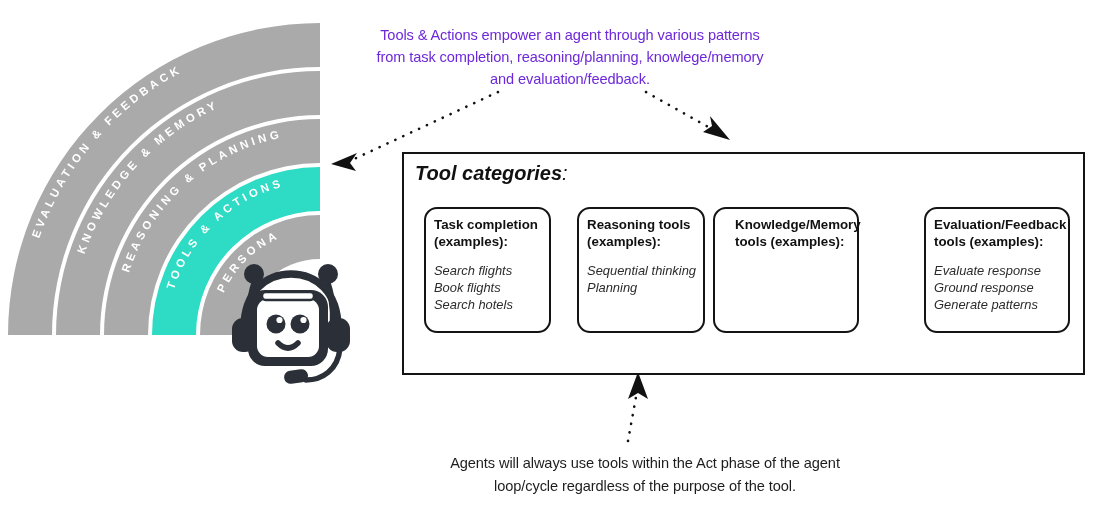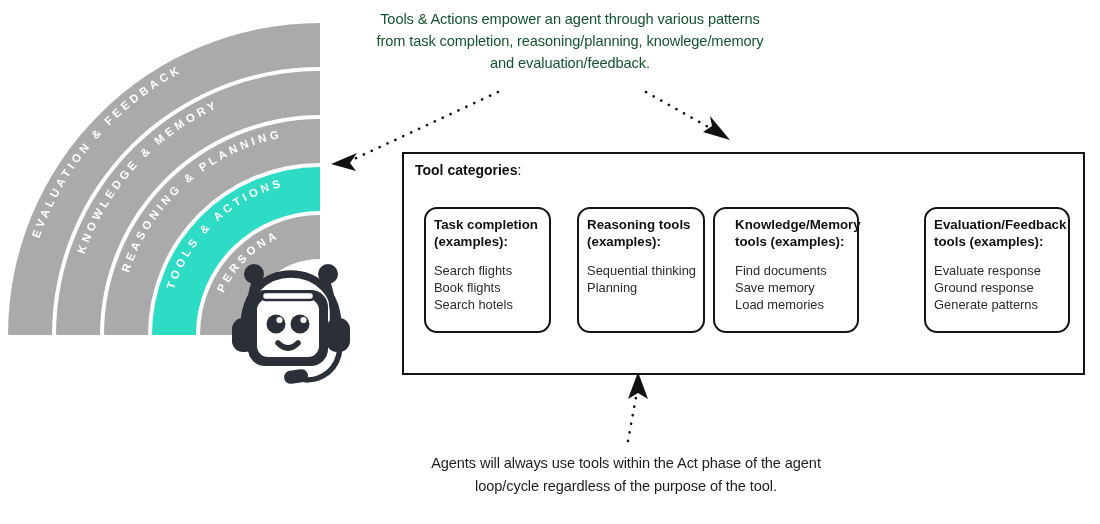--- a/index.html
+++ b/index.html
@@ -31,33 +31,33 @@
     left: 222px;
     top: 252px;
     width: 132px;
     height: 132px;
   }
 
   
   #top-caption {
     position: absolute;
     left: 368px;
-    top: 8px;
+    top: 24px;
     width: 404px;
     text-align: center;
     font-size: 14.6px;
     line-height: 1.52;
-    color: #14532d;
+    color: #6d28d9;
     letter-spacing: -0.1px;
   }
 
   
   #bottom-caption {
     position: absolute;
-    left: 398px;
+    left: 417px;
     top: 452px;
     width: 456px;
     text-align: center;
     font-size: 14.6px;
     line-height: 1.55;
     color: #1d1d1d;
     letter-spacing: -0.1px;
   }
 
   
@@ -78,23 +78,24 @@
     width: 683px;
     height: 223px;
     border: 2.2px solid #141414;
     background: #ffffff;
     box-sizing: border-box;
   }
   #panel-title {
     position: absolute;
     left: 11px;
     top: 8px;
-    font-size: 14px;
+    font-size: 20px;
     font-weight: bold;
     color: #111;
+    font-style: italic;
   }
   #panel-title .thin {
     font-weight: normal;
   }
 
   #cards-row {
     position: absolute;
     left: 20px;
     top: 53px;
     width: 646px;
@@ -121,21 +122,21 @@
     line-height: 1.28;
     color: #111;
     white-space: pre-line;
   }
   .card-items {
     margin-top: 13px;
     font-size: 12.9px;
     line-height: 1.31;
     color: #2b2b2b;
   }
-  .card-item { white-space: nowrap; }
+  .card-item { white-space: nowrap; font-style: italic; }
 </style>
 </head>
 <body>
 
 <svg id="arc-diagram" viewBox="0 0 340 340">
   <defs>
 
     <path id="tp-b0" d="M 320,335 m -297,0 a 297,297 0 0 1 297,-297" fill="none"></path>
     <path id="tp-b1" d="M 320,335 m -249,0 a 249,249 0 0 1 249,-249" fill="none"></path>
     <path id="tp-b2" d="M 320,335 m -201,0 a 201,201 0 0 1 201,-201" fill="none"></path>
@@ -251,25 +252,20 @@
 (examples):</div>
       <div class="card-items">
         <div class="card-item">Sequential thinking</div>
         <div class="card-item">Planning</div>
       </div>
     </div>
 
     <div class="tool-card card-3">
       <div class="card-title">Knowledge/Memory
 tools (examples):</div>
-      <div class="card-items">
-        <div class="card-item">Find documents</div>
-        <div class="card-item">Save memory</div>
-        <div class="card-item">Load memories</div>
-      </div>
     </div>
 
     <div class="tool-card card-4">
       <div class="card-title">Evaluation/Feedback
 tools (examples):</div>
       <div class="card-items">
         <div class="card-item">Evaluate response</div>
         <div class="card-item">Ground response</div>
         <div class="card-item">Generate patterns</div>
       </div>

